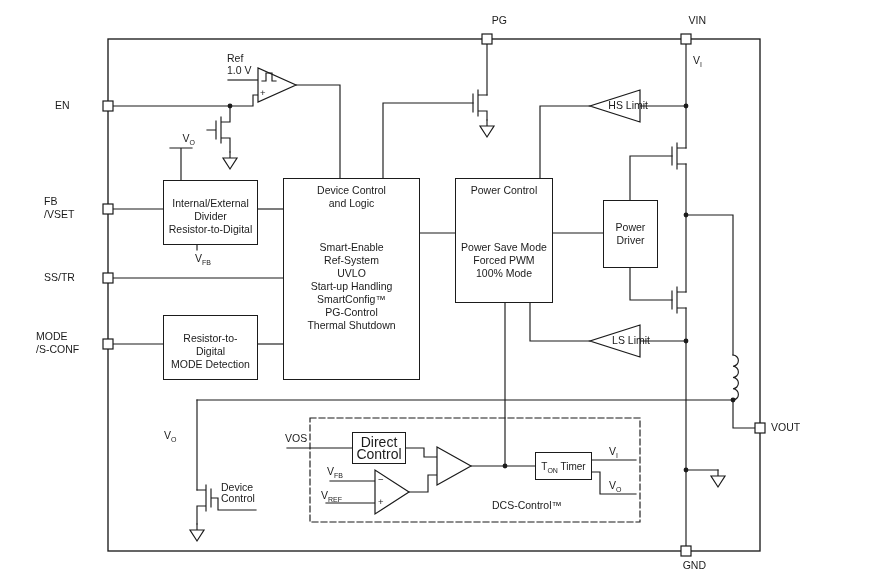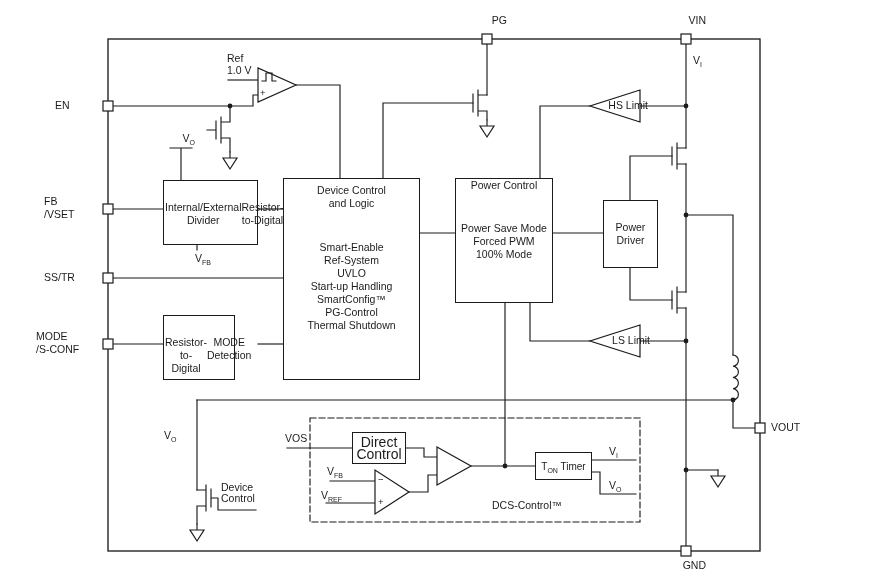--- a/index.html
+++ b/index.html
@@ -8,21 +8,21 @@
   .stage{position:absolute;left:0;top:0;width:886px;height:578px}
   svg.wires{position:absolute;left:0;top:0;display:block}
   .w{stroke:#1b1b1b;stroke-width:1.15;fill:none;stroke-linecap:square}
   .thick{stroke:#1b1b1b;stroke-width:1.35;fill:none}
   .tri{fill:#ffffff;stroke:#1b1b1b;stroke-width:1.2;stroke-linejoin:miter}
   .dot{fill:#1b1b1b;stroke:none}
   .pin{fill:#ffffff;stroke:#1b1b1b;stroke-width:1.2}
   .box{position:absolute;border:1.3px solid #1b1b1b;background:#fff;font-size:10.5px;
        line-height:13px;text-align:center;box-sizing:border-box}
   .col{display:flex;flex-direction:column;justify-content:center}
-  .sb{display:flex;flex-direction:row;justify-content:flex-start;padding:20px 1px}
+  .sb{display:flex;flex-direction:column;justify-content:flex-end;padding:8px 1px}
   .lbl{position:absolute;font-size:10.5px;line-height:13px;white-space:nowrap}
   .lbl.r{text-align:left}
   .lbl.c{text-align:right}
   sub{font-size:7px;line-height:0}
   .mark{position:absolute;font-size:9.5px;line-height:9px}
 </style>
 </head>
 <body>
 
 <div class="stage">
@@ -153,35 +153,35 @@
       <div>Smart-Enable</div>
       <div>Ref-System</div>
       <div>UVLO</div>
       <div>Start-up Handling</div>
       <div>SmartConfig™</div>
       <div>PG-Control</div>
       <div>Thermal Shutdown</div>
     </div>
   </div>
 
-  <div class="box" style="left:455px;top:178px;width:98px;height:125px;">
+  <div class="box" style="left:455px;top:178px;width:98px;height:125px;padding-top:5px">
     <div>Power Control</div>
-    <div style="margin-top:30px">
+    <div style="margin-top:44px">
       <div>Power Save Mode</div>
       <div>Forced PWM</div>
       <div>100% Mode</div>
     </div>
   </div>
 
   <div class="box col" style="left:603px;top:200px;width:55px;height:68px">
     <div>Power</div>
     <div>Driver</div>
   </div>
 
-  <div class="box sb" style="left:163px;top:315px;width:72px;height:65px">
+  <div class="box sb" style="left:163px;top:315px;width:95px;height:65px">
     <div>
       <div>Resistor-to-</div>
       <div>Digital</div>
     </div>
     <div>MODE Detection</div>
   </div>
 
   <div class="box col" style="left:352px;top:432px;width:54px;height:32px;font-size:14px;line-height:12px">
     <div>Direct</div>
     <div>Control</div>

